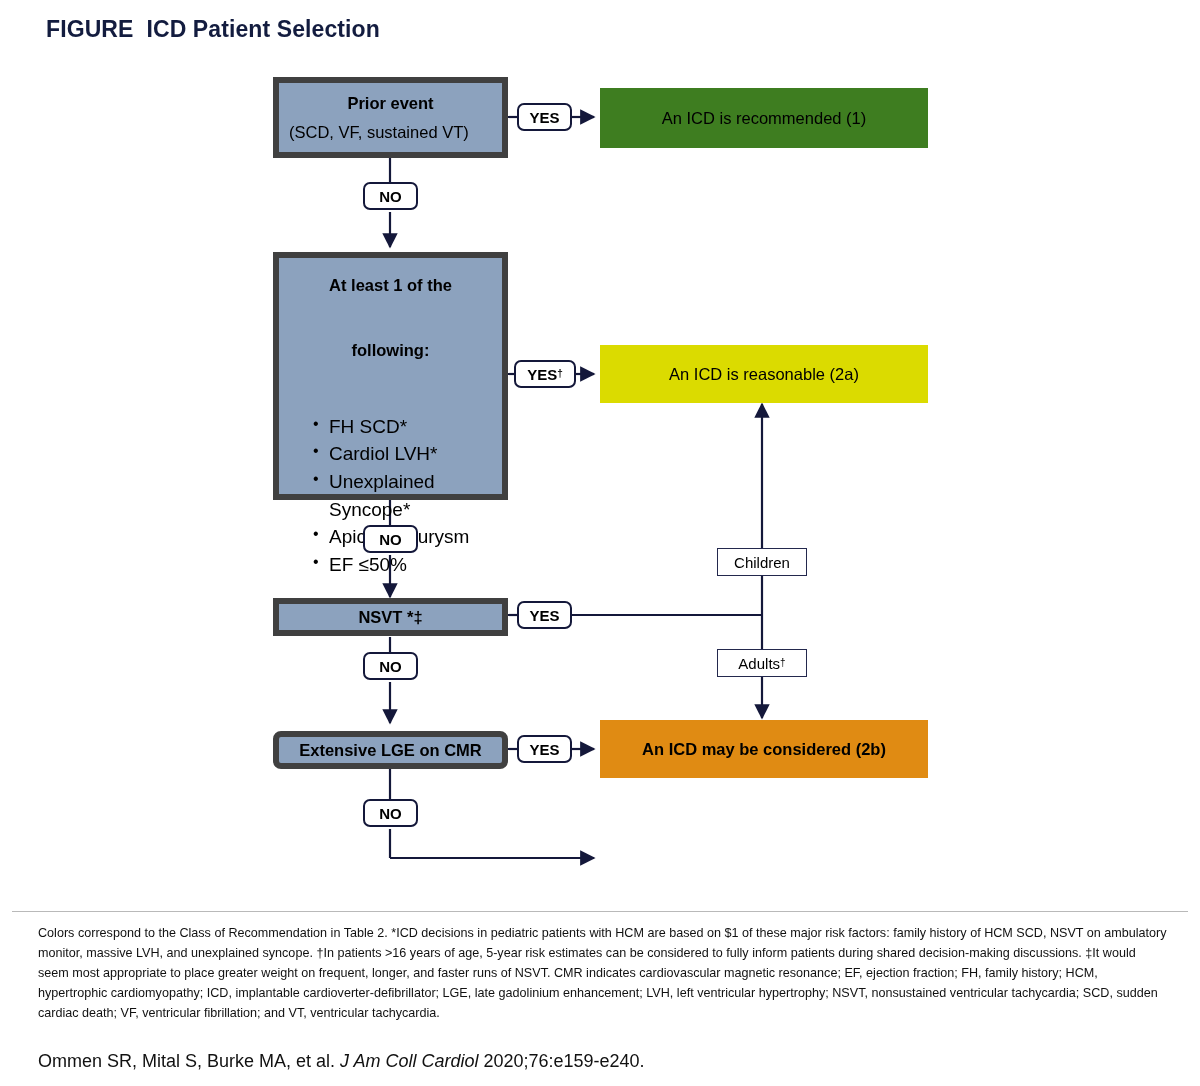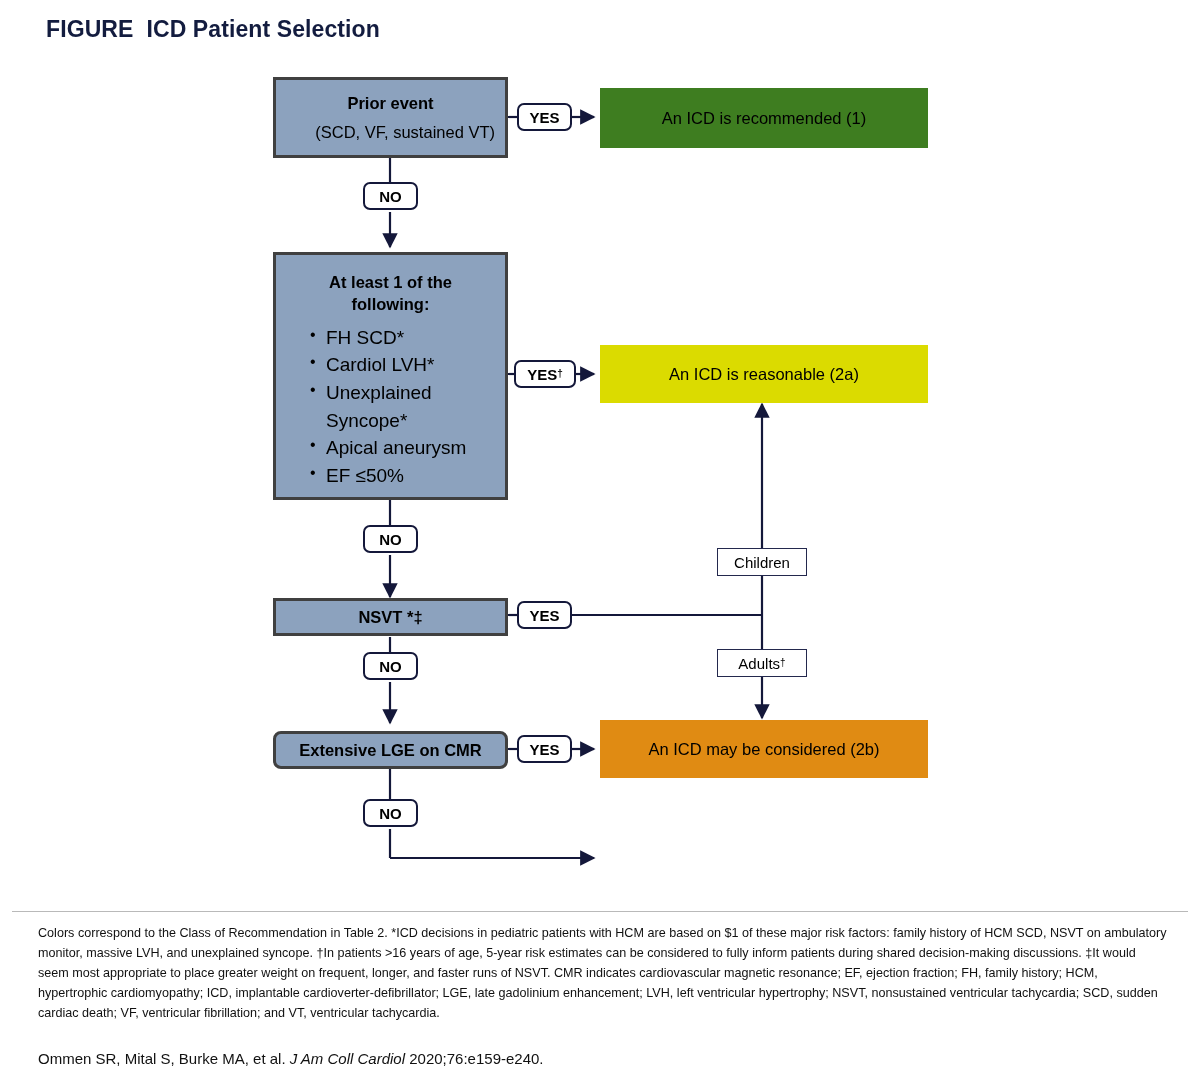--- a/index.html
+++ b/index.html
@@ -40,35 +40,35 @@
     position: absolute;
     left: 0; top: 0;
     width: 1200px;
     height: 910px;
   }
 
   
   .decision-box {
     position: absolute;
     background: #8ca2be;
-    border: 3px solid #404040;
+    border: 6px solid #404040;
     display: flex;
     flex-direction: column;
     justify-content: center;
     color: #000000;
   }
   .decision-title {
     font-weight: bold;
     font-size: 16.5px;
     text-align: center;
     line-height: 1.35;
   }
   .decision-sub {
     font-size: 16.5px;
-    text-align: right;
+    text-align: left;
     line-height: 1.35;
     margin-top: 6px;
   }
   .bullet-list {
     margin: 8px 0 0 0;
     padding: 0 0 0 26px;
     list-style: none;
   }
   .bullet-list li {
     font-size: 19px;
@@ -151,21 +151,21 @@
     font-size: 12.6px;
     line-height: 1.58;
     color: #111111;
     text-align: left;
   }
   #citation {
     position: absolute;
     left: 38px;
     top: 1048px;
     width: 1000px;
-    font-size: 15px;
+    font-size: 18px;
     line-height: 1.5;
     color: #111111;
   }
   #citation .journal { font-style: italic; }
 </style>
 </head>
 <body>
 
 <div id="figure-title">FIGURE  ICD Patient Selection</div>
 
@@ -208,21 +208,21 @@
       <line x1="390" y1="829" x2="390" y2="858"></line>
       <line x1="390" y1="858" x2="594" y2="858" marker-end="url(#arrow)"></line>
     </g>
   </svg>
 
   <div class="decision-box" style="left:273px; top:77px; width:235px; height:81px; padding:0 10px;">
     <div class="decision-title">Prior event</div>
     <div class="decision-sub">(SCD, VF, sustained VT)</div>
   </div>
 
-  <div class="decision-box" style="left:273px; top:252px; width:235px; height:248px; padding:16px 8px 10px 8px; justify-content:flex-start;">
+  <div class="decision-box" style="left:273px; top:252px; width:235px; height:248px; padding:16px 8px 10px 8px; justify-content:flex-start;gap:43px;">
     <div class="decision-title">At least 1 of the</div>
     <div class="decision-title">following:</div>
     <ul class="bullet-list">
       <li>FH SCD*</li>
       <li>Cardiol LVH*</li>
       <li>Unexplained Syncope*</li>
       <li>Apical aneurysm</li>
       <li>EF ≤50%</li>
     </ul>
   </div>
@@ -236,21 +236,21 @@
   </div>
 
   <div class="outcome-box" style="left:600px; top:88px; width:328px; height:60px; background:#3e7d20;">
     <span>An ICD is recommended (1)</span>
   </div>
 
   <div class="outcome-box" style="left:600px; top:345px; width:328px; height:58px; background:#dbdb00;">
     <span>An ICD is reasonable (2a)</span>
   </div>
 
-  <div class="outcome-box" style="left:600px; top:720px; width:328px; height:58px; background:#e08b13;">
+  <div class="outcome-box" style="left:600px; top:720px; width:328px; height:58px; background:#e08b13;font-weight:bold;">
     <span>An ICD may be considered (2b)</span>
   </div>
 
 
   <div class="pill" style="left:517px; top:103px; width:55px; height:28px;">
     <span>YES</span>
   </div>
 
   <div class="pill" style="left:363px; top:182px; width:55px; height:28px;">
     <span>NO</span>

